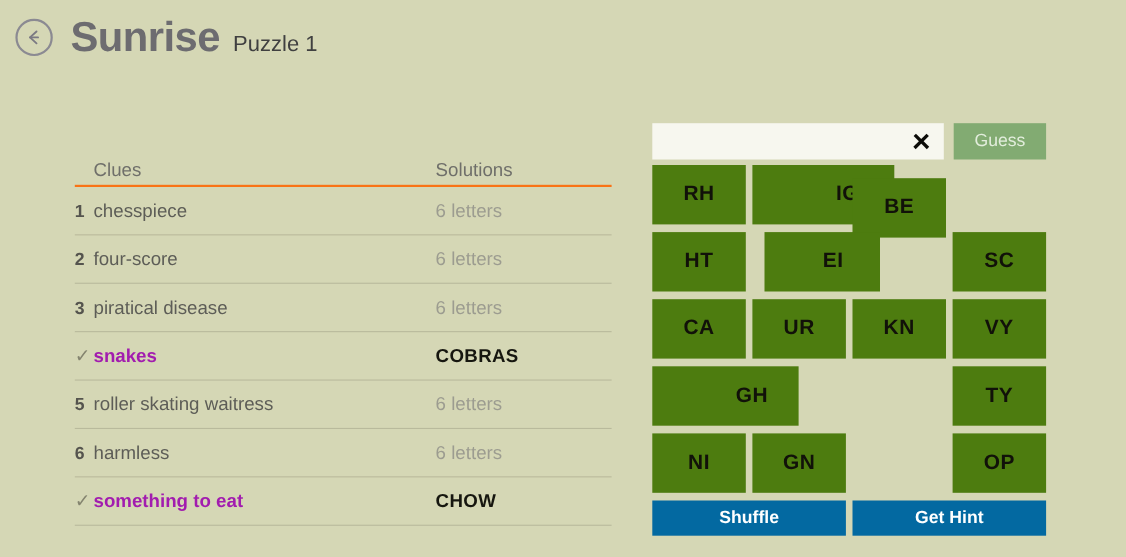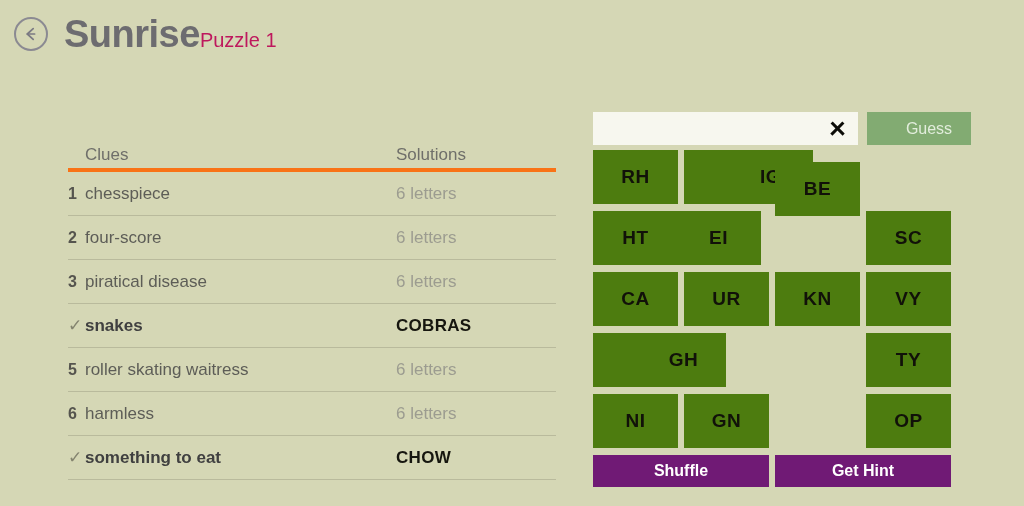--- a/index.html
+++ b/index.html
@@ -42,39 +42,40 @@
   #back-button svg { display: block; }
   #app-title {
     margin-left: 16px;
     font-size: 38px;
     font-weight: bold;
     color: #6d6c70;
     letter-spacing: -0.5px;
     line-height: 1;
   }
   #puzzle-label {
+    margin-left: 12px;
     font-size: 20px;
-    color: #be185d;
+    color: #404040;
     line-height: 1;
     position: relative;
     top: 6px;
   }
 
   
   #clue-table {
     position: absolute;
     left: 68px;
     top: 133px;
     width: 488px;
   }
   .clue-head {
     display: flex;
     align-items: flex-end;
     height: 32px;
-    border-bottom: 4px solid #f97316;
+    border-bottom: 2px solid #f97316;
     padding-bottom: 3px;
   }
   .clue-head .col-clues {
     font-size: 17px;
     color: #6f6f6a;
     flex: 1 1 auto;
     padding-left: 17px;
   }
   .clue-head .col-solutions {
     font-size: 17px;
@@ -103,21 +104,21 @@
     font-weight: bold;
     color: #55544e;
   }
   .clue-row.solved .clue-marker {
     color: #84846f;
     font-size: 17px;
     font-weight: normal;
   }
   .clue-text { font-size: 17px; white-space: nowrap; }
   .clue-row.unsolved .clue-text { color: #5d5d57; }
-  .clue-row.solved .clue-text { color: #404040; font-weight: bold; }
+  .clue-row.solved .clue-text { color: #a21caf; font-weight: bold; }
   .clue-answer {
     width: 160px;
     flex: 0 0 auto;
     font-size: 17px;
   }
   .clue-row.unsolved .clue-answer { color: #9c9c90; }
   .clue-row.solved .clue-answer {
     color: #16160f;
     font-weight: bold;
     letter-spacing: 0.3px;
@@ -188,21 +189,20 @@
     top: 0;
     width: 84px;
     height: 33px;
     background: #82ab72;
     color: #e2eddc;
     font-size: 16px;
     display: flex;
     align-items: center;
     justify-content: center;
     cursor: default;
-    padding-left: 20px;
   }
 
   
   #tile-grid {
     position: absolute;
     left: 0;
     top: 38px;
     width: 358px;
     height: 296px;
   }
@@ -226,21 +226,21 @@
     position: absolute;
     left: 0;
     top: 343px;
     width: 358px;
     height: 32px;
   }
   .action-button {
     position: absolute;
     top: 0;
     height: 32px;
-    background: #701a75;
+    background: #0369a1;
     color: #ffffff;
     font-size: 16px;
     font-weight: bold;
     display: flex;
     align-items: center;
     justify-content: center;
     cursor: pointer;
   }
   #shuffle-button { left: 0; width: 176px; }
   #hint-button    { left: 182px; width: 176px; }
@@ -325,21 +325,21 @@
       <div id="clear-icon"></div>
     </div>
     <div id="guess-button">Guess</div>
   </div>
 
   <div id="tile-grid">
       <div class="tile" style="left: 0px; top: 0px;">RH</div>
       <div class="tile" style="left: 91px; top: 0px; padding-left: 44px;">IG</div>
       <div class="tile" style="left: 182px; top: 12px; text-align: right;">BE</div>
       <div class="tile" style="left: 0px; top: 61px;">HT</div>
-      <div class="tile" style="left: 83px; top: 61px;">EI</div>
+      <div class="tile" style="left: 102px; top: 61px; padding-left: 20px;">EI</div>
       <div class="tile" style="left: 273px; top: 61px;">SC</div>
       <div class="tile" style="left: 0px; top: 122px;">CA</div>
       <div class="tile" style="left: 91px; top: 122px;">UR</div>
       <div class="tile" style="left: 182px; top: 122px;">KN</div>
       <div class="tile" style="left: 273px; top: 122px;">VY</div>
       <div class="tile" style="left: 0px; top: 183px; padding-left: 48px;">GH</div>
       <div class="tile" style="left: 273px; top: 183px;">TY</div>
       <div class="tile" style="left: 0px; top: 244px;">NI</div>
       <div class="tile" style="left: 91px; top: 244px;">GN</div>
       <div class="tile" style="left: 273px; top: 244px;">OP</div>

